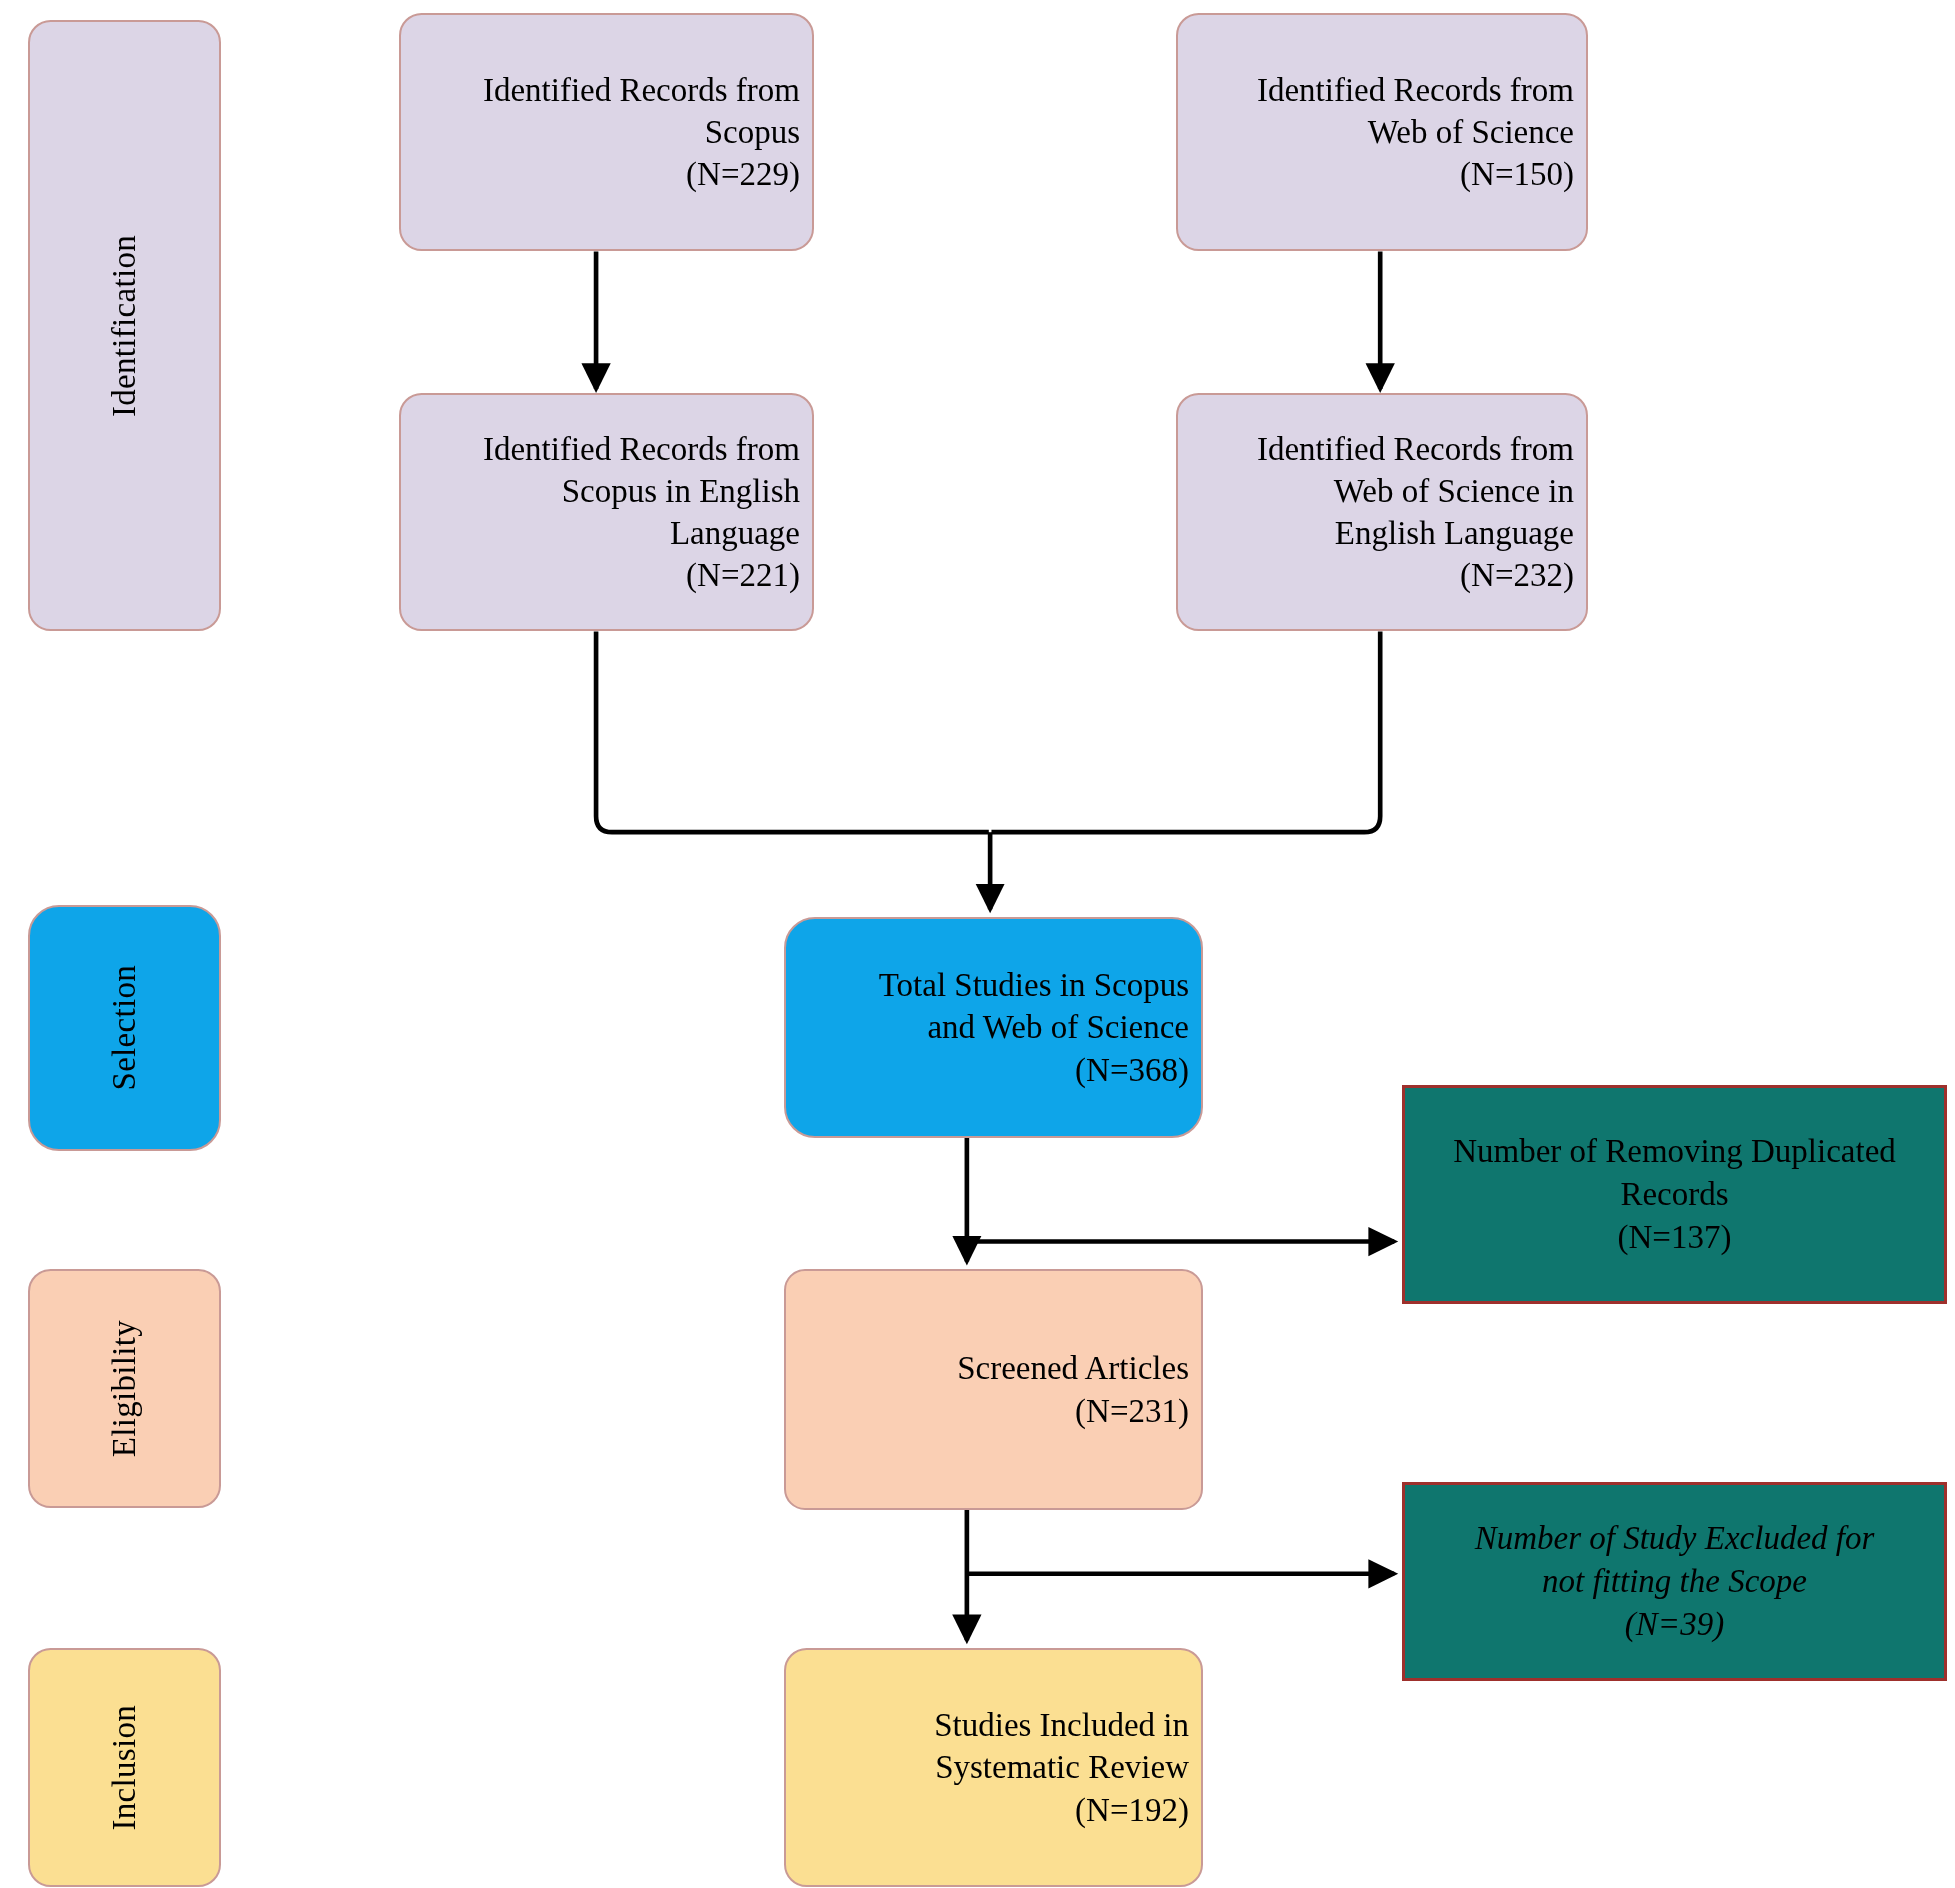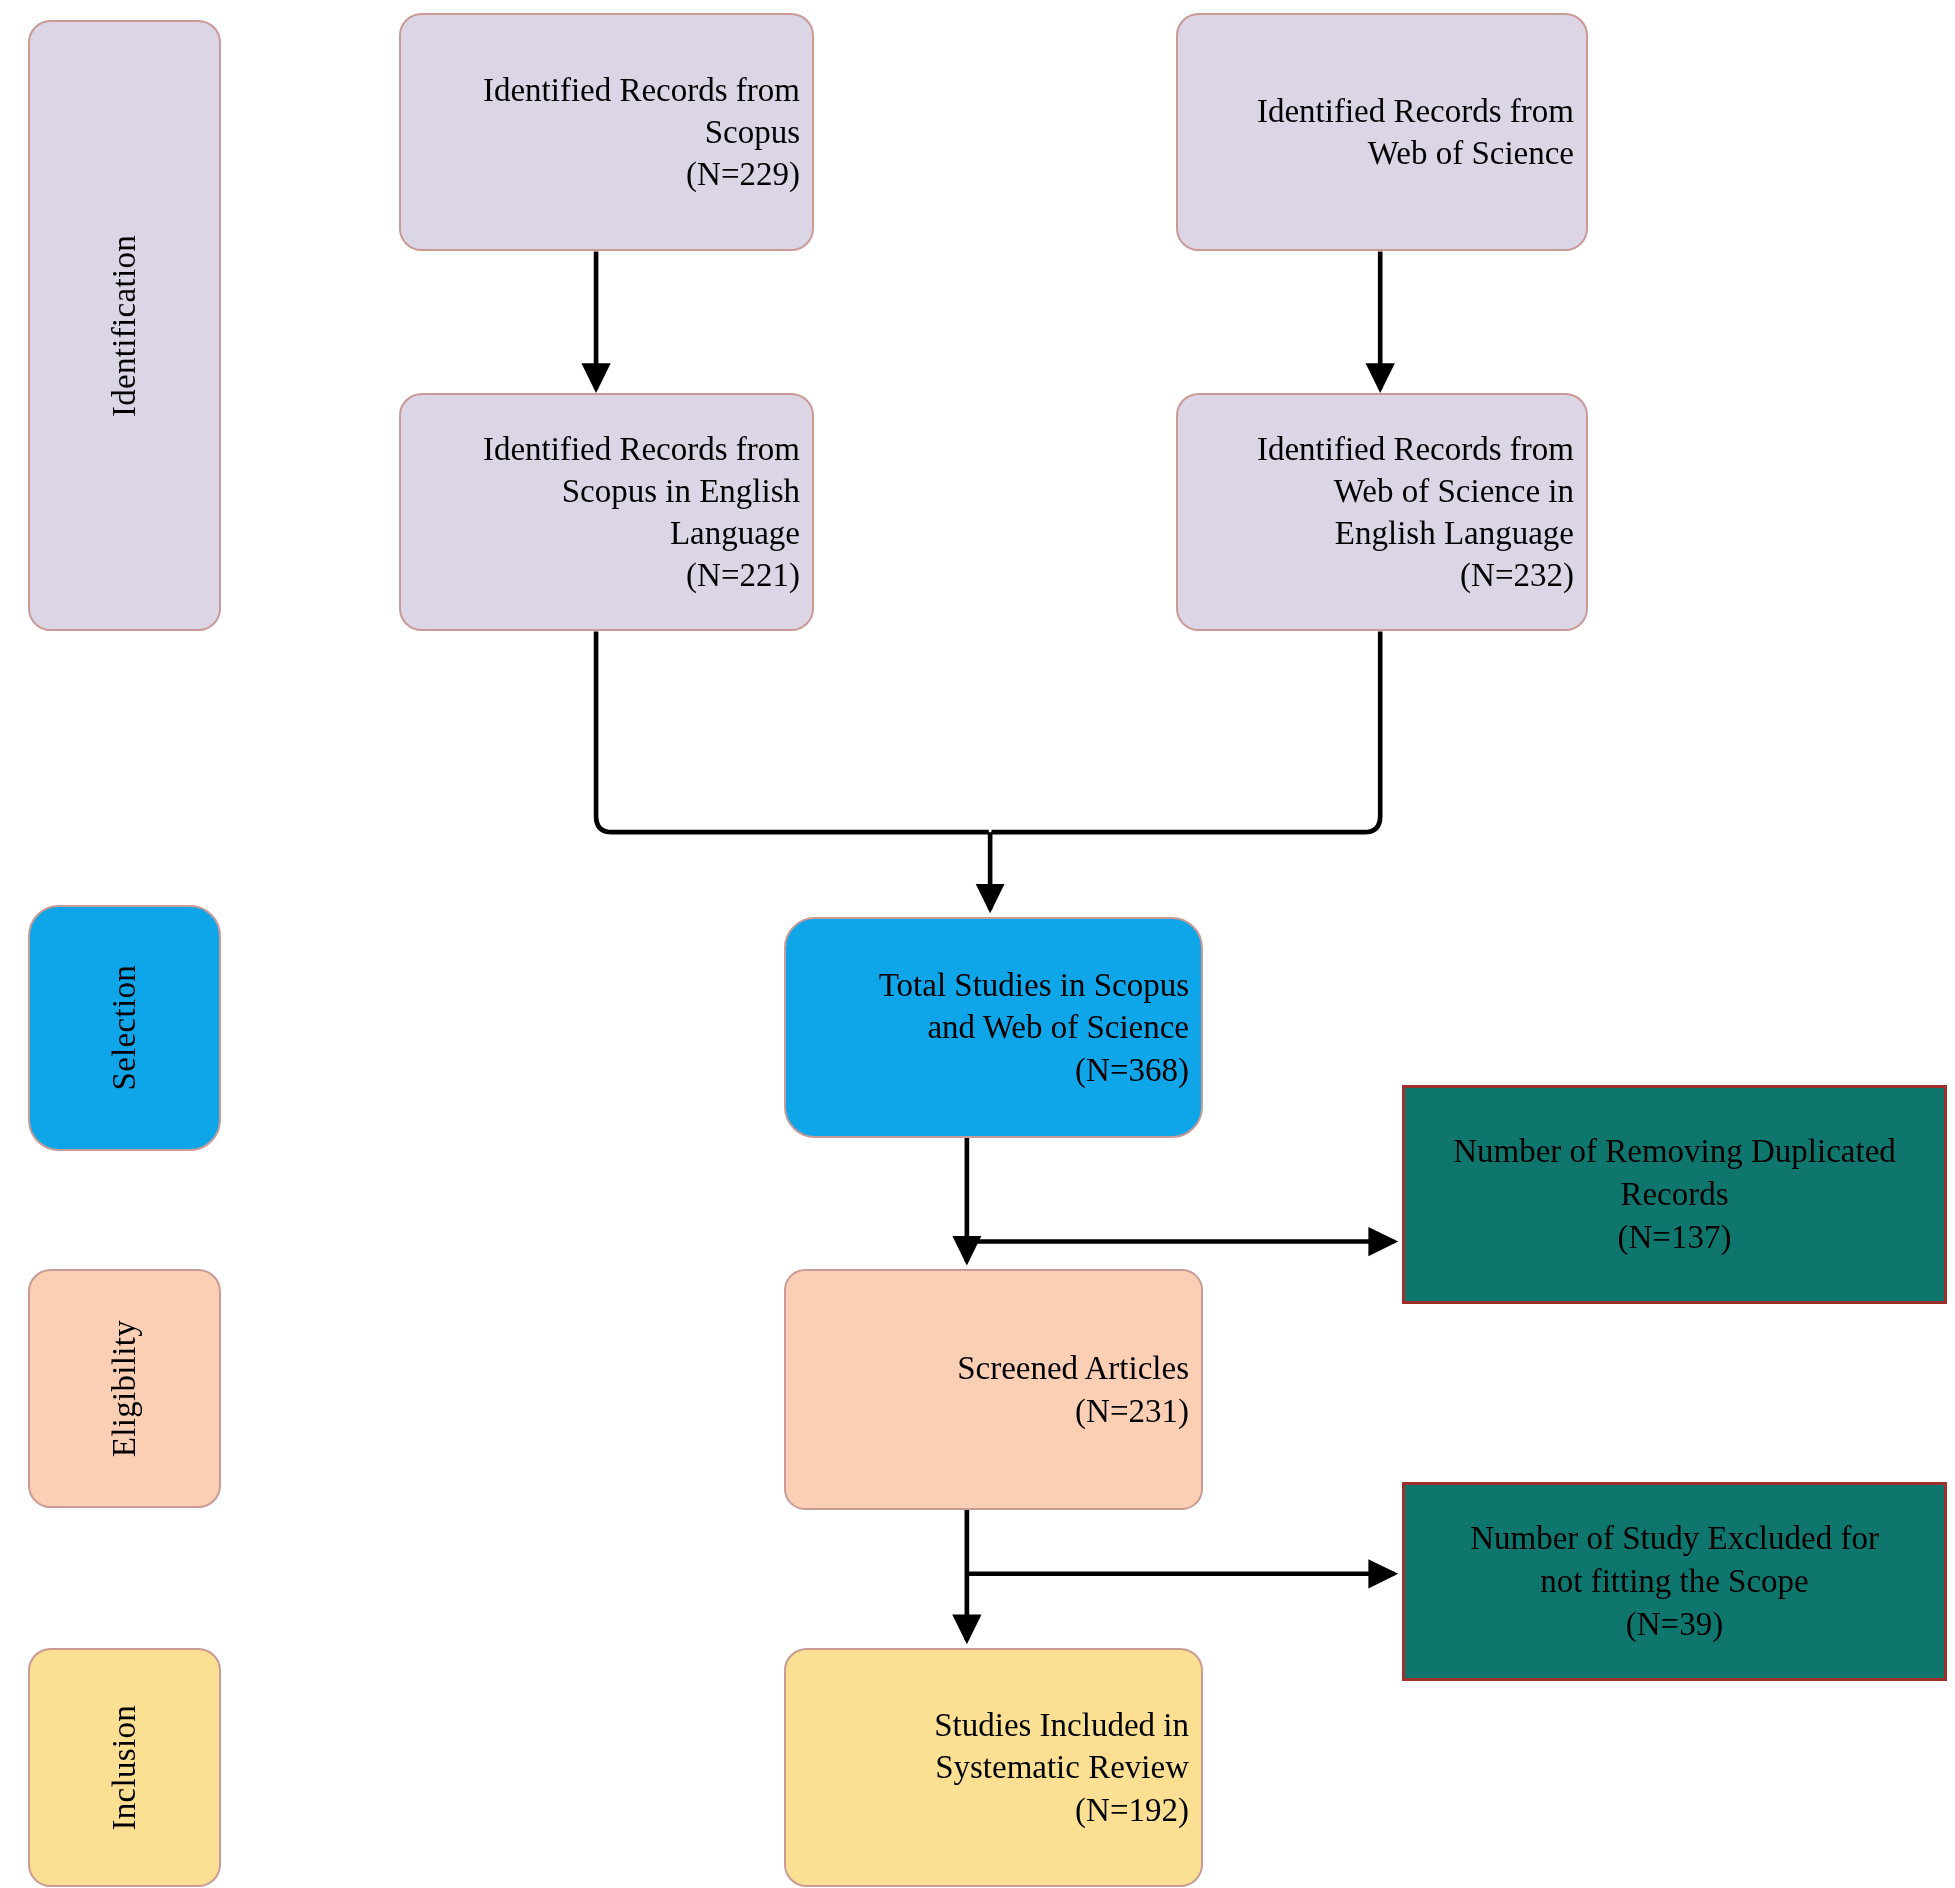--- a/index.html
+++ b/index.html
@@ -133,20 +133,21 @@
       <div>Identified Records from</div>
       <div>Scopus</div>
       <div>(N=229)</div>
     </div>
   </div>
 
   <div class="node fill-lavender" style="left:1176px; top:13.3px; width:412px; height:238px;">
     <div class="txt">
       <div>Identified Records from</div>
       <div>Web of Science</div>
+      <div>(N=150)</div>
     </div>
   </div>
 
   <div class="node fill-lavender" style="left:399px; top:393px; width:415px; height:238px;">
     <div class="txt">
       <div>Identified Records from</div>
       <div>Scopus in English</div>
       <div>Language</div>
       <div>(N=221)</div>
     </div>
@@ -185,21 +186,21 @@
   </div>
 
   <div class="excl" style="left:1402px; top:1085px; width:545px; height:219px;">
     <div class="txt">
       <div>Number of Removing Duplicated</div>
       <div>Records</div>
       <div>(N=137)</div>
     </div>
   </div>
 
-  <div class="excl" style="left:1402px; top:1482px; width:545px; height:199px;">
+  <div class="excl" style="left:1402px; top:1482px; width:545px; height:199px;font-style:italic;">
     <div class="txt">
       <div>Number of Study Excluded for</div>
       <div>not fitting the Scope</div>
       <div>(N=39)</div>
     </div>
   </div>
 
 </div>
 
 

